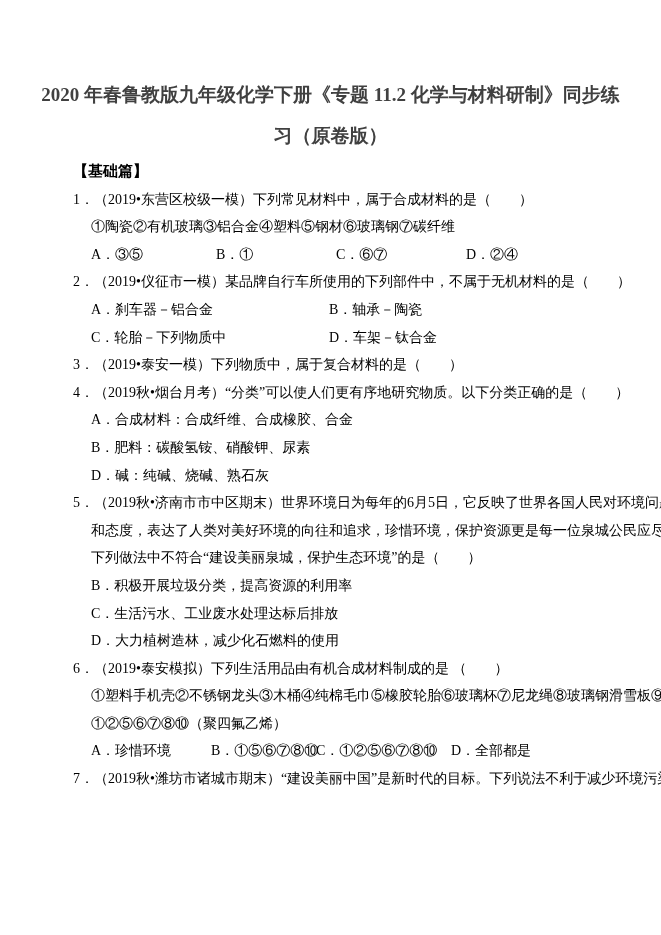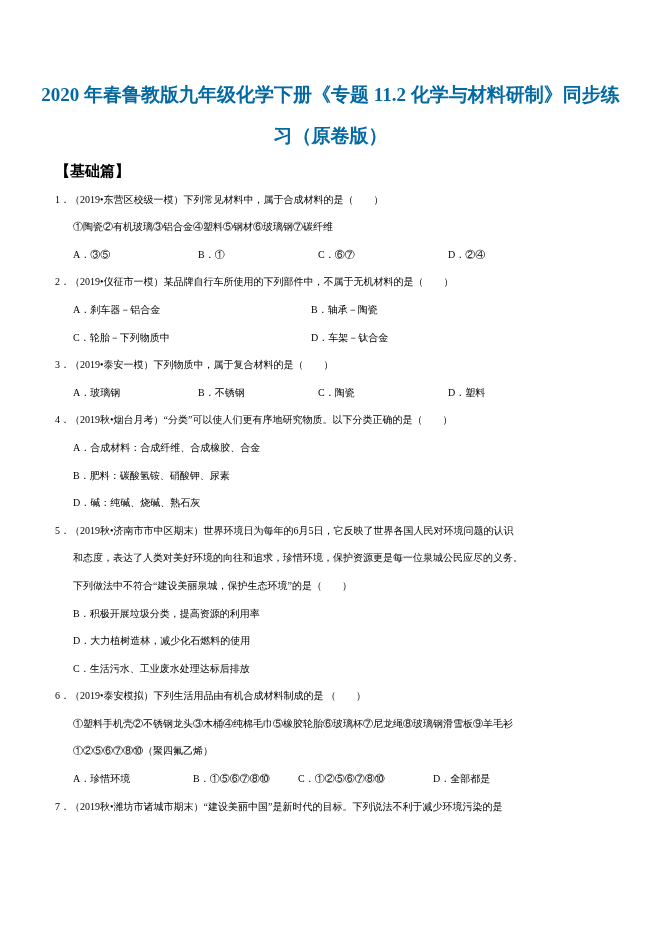--- a/index.html
+++ b/index.html
@@ -6,28 +6,28 @@
   body{
     width:661px;height:935px;background:#ffffff;color:#000000;
     font-family:"Liberation Serif","DejaVu Serif",serif;
     overflow:hidden;
   }
   .title{
     margin:74px 26px 0;
     text-align:center;
     font-size:19px;
     font-weight:bold;
-    color:#0369a1;
+    color:#404040;
     line-height:41px;
   }
   .title .tline{display:block}
-  .content{padding:0 36px 0 55px;margin-top:2px}
+  .content{padding:0 36px 0 73px;margin-top:2px}
   .line{
     line-height:27.6px;
-    font-size:10px;
+    font-size:14px;
     white-space:nowrap;
   }
   .sec{font-weight:bold;font-size:15px}
   .ind{padding-left:18px}
   .row{display:flex}
   .row .opt{display:block;white-space:nowrap}
   .opts-abcd .o1{width:125px}
   .opts-abcd .o2{width:120px}
   .opts-abcd .o3{width:130px}
   .opts-2col .o1{width:238px}
@@ -67,42 +67,36 @@
         <span class="opt o2">B．轴承－陶瓷</span>
       </div>
       <div class="line ind row opts-2col">
         <span class="opt o1">C．轮胎－下列物质中</span>
         <span class="opt o2">D．车架－钛合金</span>
       </div>
     </div>
 
     <div>
       <div class="line">3．（2019•泰安一模）下列物质中，属于复合材料的是（　　）</div>
-      <div class="line ind row opts-abcd">
-        <span class="opt o1">A．玻璃钢</span>
-        <span class="opt o2">B．不锈钢</span>
-        <span class="opt o3">C．陶瓷</span>
-        <span class="opt o4">D．塑料</span>
-      </div>
     </div>
 
     <div>
       <div class="line">4．（2019秋•烟台月考）“分类”可以使人们更有序地研究物质。以下分类正确的是（　　）</div>
       <div class="line ind">A．合成材料：合成纤维、合成橡胶、合金</div>
       <div class="line ind">B．肥料：碳酸氢铵、硝酸钾、尿素</div>
       <div class="line ind">D．碱：纯碱、烧碱、熟石灰</div>
     </div>
 
     <div>
       <div class="line">5．（2019秋•济南市市中区期末）世界环境日为每年的6月5日，它反映了世界各国人民对环境问题的认识</div>
       <div class="line ind">和态度，表达了人类对美好环境的向往和追求，珍惜环境，保护资源更是每一位泉城公民应尽的义务。</div>
       <div class="line ind">下列做法中不符合“建设美丽泉城，保护生态环境”的是（　　）</div>
       <div class="line ind">B．积极开展垃圾分类，提高资源的利用率</div>
+      <div class="line ind">C．生活污水、工业废水处理达标后排放</div>
       <div class="line ind">D．大力植树造林，减少化石燃料的使用</div>
-      <div class="line ind">C．生活污水、工业废水处理达标后排放</div>
     </div>
 
     <div>
       <div class="line">6．（2019•泰安模拟）下列生活用品由有机合成材料制成的是 （　　）</div>
       <div class="line ind">①塑料手机壳②不锈钢龙头③木桶④纯棉毛巾⑤橡胶轮胎⑥玻璃杯⑦尼龙绳⑧玻璃钢滑雪板⑨羊毛衫</div>
       <div class="line ind">①②⑤⑥⑦⑧⑩（聚四氟乙烯）</div>
       <div class="line ind row opts-q6">
         <span class="opt o1">A．珍惜环境</span>
         <span class="opt o2">B．①⑤⑥⑦⑧⑩</span>
         <span class="opt o3">C．①②⑤⑥⑦⑧⑩</span>

